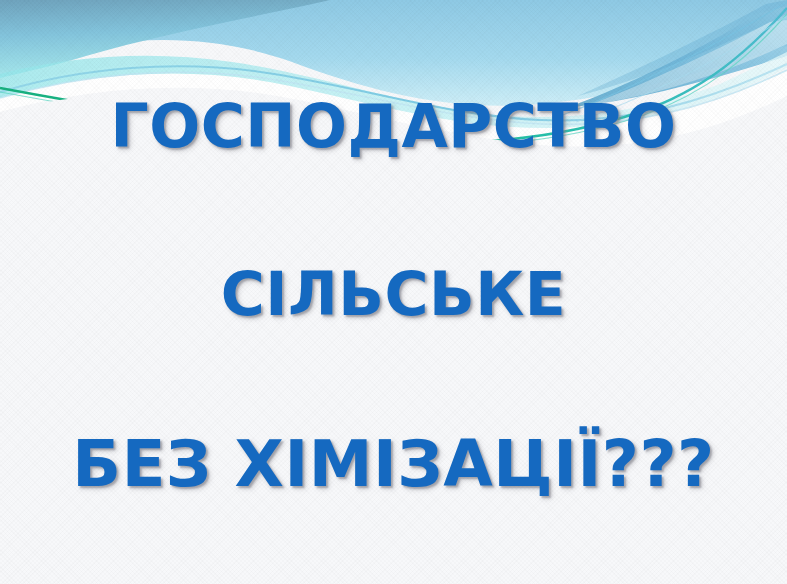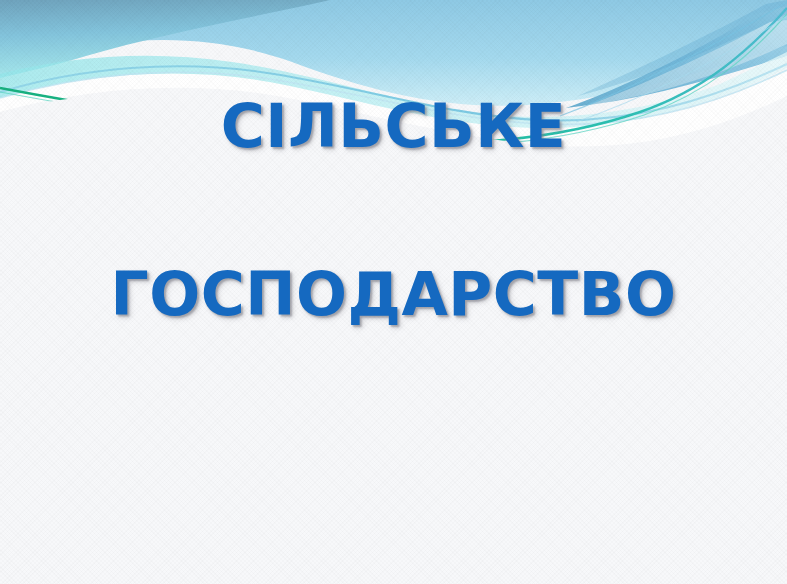--- a/index.html
+++ b/index.html
@@ -178,19 +178,20 @@
       <path d="M576,122 C656,94 726,56 787,16" fill="none" stroke="#a9dbef" stroke-width="1.1" opacity="0.65"></path>
 
       <path d="M0,112 C96,88 198,88 300,104
                C404,120 492,146 586,148
                C676,150 736,132 787,98
                L787,210 L0,210 Z" fill="#f7f8fa"></path>
     </svg>
   </div>
 
   <div id="title-block">
+    <div class="title-line line-2">ГОСПОДАРСТВО</div>
     <div class="title-line line-1">СІЛЬСЬКЕ</div>
-    <div class="title-line line-2">ГОСПОДАРСТВО</div>
+    <div class="title-line line-3">БЕЗ ХІМІЗАЦІЇ???</div>
   </div>
 
   <div id="texture"></div>
 
 </div>
 
 </body></html>

